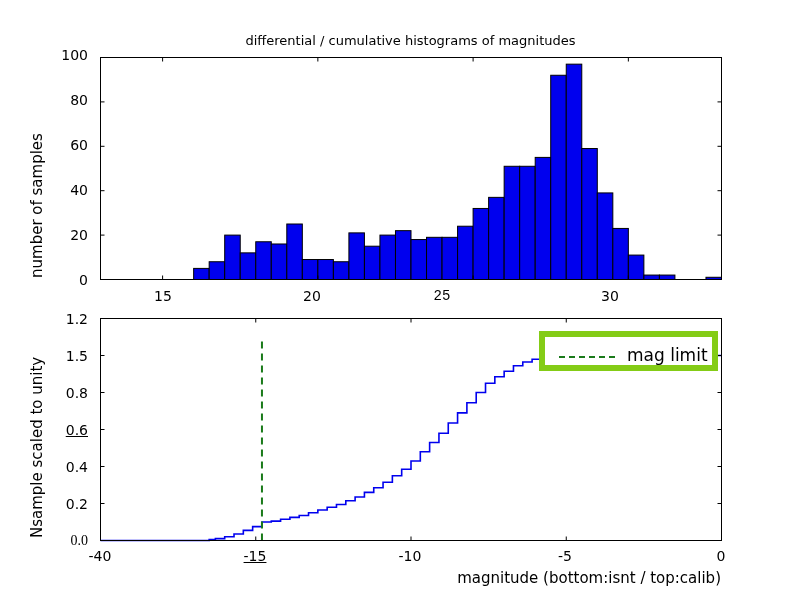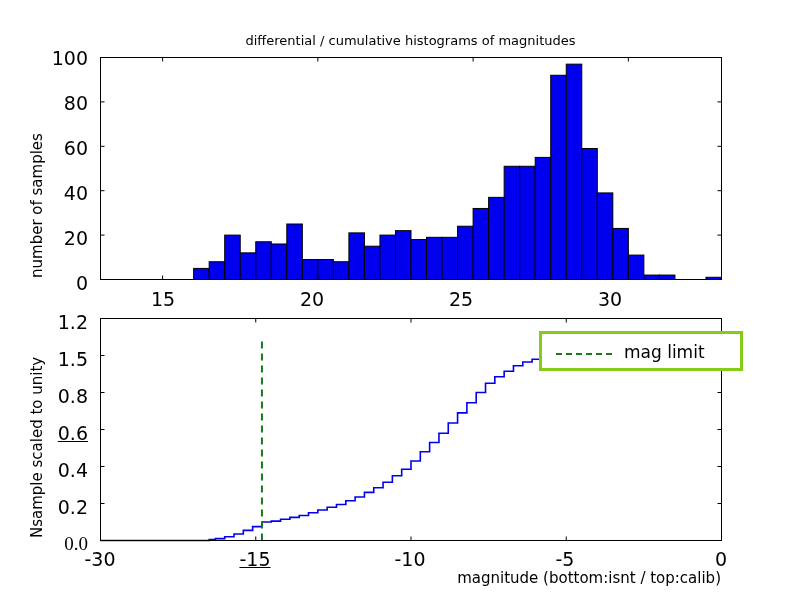--- a/index.html
+++ b/index.html
@@ -37,36 +37,36 @@
     font-size: 15px;
     color: #000000;
     white-space: nowrap;
   }
   .ylabel {
     transform-origin: 0 0;
     transform: rotate(-90deg);
   }
   .tick-label {
     position: absolute;
-    font-size: 19px;
+    font-size: 14px;
     color: #000000;
     white-space: nowrap;
     text-align: center;
   }
   .tick-label.y {
     text-align: right;
   }
   .legend-box {
     position: absolute;
     left: 539px;
     top: 331px;
-    width: 204px;
+    width: 179px;
     height: 40px;
     background: #ffffff;
-    border: 3px solid #84cc16;
+    border: 6px solid #84cc16;
     box-sizing: border-box;
   }
   .legend-label {
     position: absolute;
     left: 82px;
     top: 8px;
     font-size: 17px;
     color: #000000;
     white-space: nowrap;
   }
@@ -90,21 +90,21 @@
 
   <div class="tick-label y" style="left:46px; top:47px; width:42px;">100</div>
   <div class="tick-label y" style="left:46px; top:92px; width:42px;">80</div>
   <div class="tick-label y" style="left:46px; top:137px; width:42px;">60</div>
   <div class="tick-label y" style="left:46px; top:182px; width:42px;">40</div>
   <div class="tick-label y" style="left:46px; top:227px; width:42px;">20</div>
   <div class="tick-label y" style="left:46px; top:272px; width:42px;">0</div>
 
   <div class="tick-label" style="left:143px; top:288px; width:40px;">15</div>
   <div class="tick-label" style="left:292px; top:288px; width:40px;">20</div>
-  <div class="tick-label" style="left:441px; top:288px; width:40px;">25</div>
+  <div class="tick-label" style="left:422px; top:288px; width:40px;font-family:Liberation Mono, monospace;">25</div>
   <div class="tick-label" style="left:590px; top:288px; width:40px;">30</div>
 
   <svg id="top-svg" width="800" height="600" style="position:absolute; left:0; top:0; pointer-events:none;">
       <g>
         <rect x="193.64999999999998" y="268.4" width="15.525000000000034" height="11.100000000000023" fill="#0000ee" stroke="#000000" stroke-width="1"></rect>
         <rect x="209.175" y="261.74" width="15.524999999999977" height="17.75999999999999" fill="#0000ee" stroke="#000000" stroke-width="1"></rect>
         <rect x="224.7" y="235.1" width="15.525000000000006" height="44.400000000000006" fill="#0000ee" stroke="#000000" stroke-width="1"></rect>
         <rect x="240.225" y="252.86" width="15.525000000000006" height="26.639999999999986" fill="#0000ee" stroke="#000000" stroke-width="1"></rect>
         <rect x="255.75" y="241.76" width="15.524999999999977" height="37.74000000000001" fill="#0000ee" stroke="#000000" stroke-width="1"></rect>
         <rect x="271.275" y="243.98" width="15.524999999999977" height="35.52000000000001" fill="#0000ee" stroke="#000000" stroke-width="1"></rect>
@@ -161,21 +161,21 @@
   <div class="axis-label ylabel" style="left:28px; top:538px;">Nsample scaled to unity</div>
 
   <div class="tick-label y" style="left:40px; top:311px; width:48px;">1.2</div>
   <div class="tick-label y" style="left:40px; top:348px; width:48px;">1.5</div>
   <div class="tick-label y" style="left:40px; top:385px; width:48px;">0.8</div>
   <div class="tick-label y" style="left:40px; top:422px; width:48px;text-decoration:underline;">0.6</div>
   <div class="tick-label y" style="left:40px; top:459px; width:48px;">0.4</div>
   <div class="tick-label y" style="left:40px; top:496px; width:48px;">0.2</div>
   <div class="tick-label y" style="left:40px; top:533px; width:48px;font-family:Liberation Serif, serif;">0.0</div>
 
-  <div class="tick-label" style="left:78px; top:548px; width:44px;">-30</div>
+  <div class="tick-label" style="left:78px; top:548px; width:44px;">-40</div>
   <div class="tick-label" style="left:233px; top:548px; width:44px;text-decoration:underline;">-15</div>
   <div class="tick-label" style="left:388px; top:548px; width:44px;">-10</div>
   <div class="tick-label" style="left:543px; top:548px; width:44px;">-5</div>
   <div class="tick-label" style="left:699px; top:548px; width:44px;">0</div>
 
   <div class="axis-label" style="left:100px; top:569px; width:621px; text-align:right;">magnitude (bottom:isnt / top:calib)</div>
 
   <svg id="bottom-svg" width="800" height="600" style="position:absolute; left:0; top:0; pointer-events:none;">
       <path d="M 100.5 540.5 L 193.64999999999998 540.5 L 193.64999999999998 540.5 L 209.175 540.5 L 209.175 539.575 L 215.385 539.575 L 215.385 538.65 L 224.7 538.65 L 224.7 536.8 L 234.01500000000001 536.8 L 234.01500000000001 534.025 L 243.32999999999998 534.025 L 243.32999999999998 530.325 L 252.645 530.325 L 252.645 526.625 L 261.96 526.625 L 261.96 522 L 271.275 522 L 271.275 521.075 L 280.59000000000003 521.075 L 280.59000000000003 519.225 L 289.905 519.225 L 289.905 517.375 L 299.22 517.375 L 299.22 515.525 L 308.53499999999997 515.525 L 308.53499999999997 512.75 L 317.85 512.75 L 317.85 509.975 L 327.165 509.975 L 327.165 507.2 L 336.48 507.2 L 336.48 504.425 L 345.795 504.425 L 345.795 500.725 L 355.11 500.725 L 355.11 497.025 L 364.425 497.025 L 364.425 492.4 L 373.74 492.4 L 373.74 487.775 L 383.05499999999995 487.775 L 383.05499999999995 482.225 L 392.37 482.225 L 392.37 475.75 L 401.685 475.75 L 401.685 469.275 L 411 469.275 L 411 460.95 L 420.315 460.95 L 420.315 451.7 L 429.63 451.7 L 429.63 442.45 L 438.94500000000005 442.45 L 438.94500000000005 433.2 L 448.26 433.2 L 448.26 423.025 L 457.575 423.025 L 457.575 412.85 L 466.89000000000004 412.85 L 466.89000000000004 402.67499999999995 L 476.205 402.67499999999995 L 476.205 392.5 L 485.52 392.5 L 485.52 383.25 L 494.835 383.25 L 494.835 376.775 L 504.15000000000003 376.775 L 504.15000000000003 371.225 L 513.465 371.225 L 513.465 365.675 L 522.78 365.675 L 522.78 361.975 L 532.095 361.975 L 532.095 359.20000000000005 L 541.41 359.20000000000005 L 541.41 357.35 L 550.7249999999999 357.35 L 550.7249999999999 356.42499999999995 L 566.25 356.42499999999995 L 566.25 355.5 L 628.35 355.5 L 628.35 355.5 L 705.975 355.5 L 705.975 355.5 L 721.5 355.5 L 721.5 355.5" fill="none" stroke="#0000ee" stroke-width="1.6"></path>
       <line x1="261.96" y1="540.5" x2="261.96" y2="340.69999999999993" stroke="#1a7a1a" stroke-width="2" stroke-dasharray="7,5"></line>

